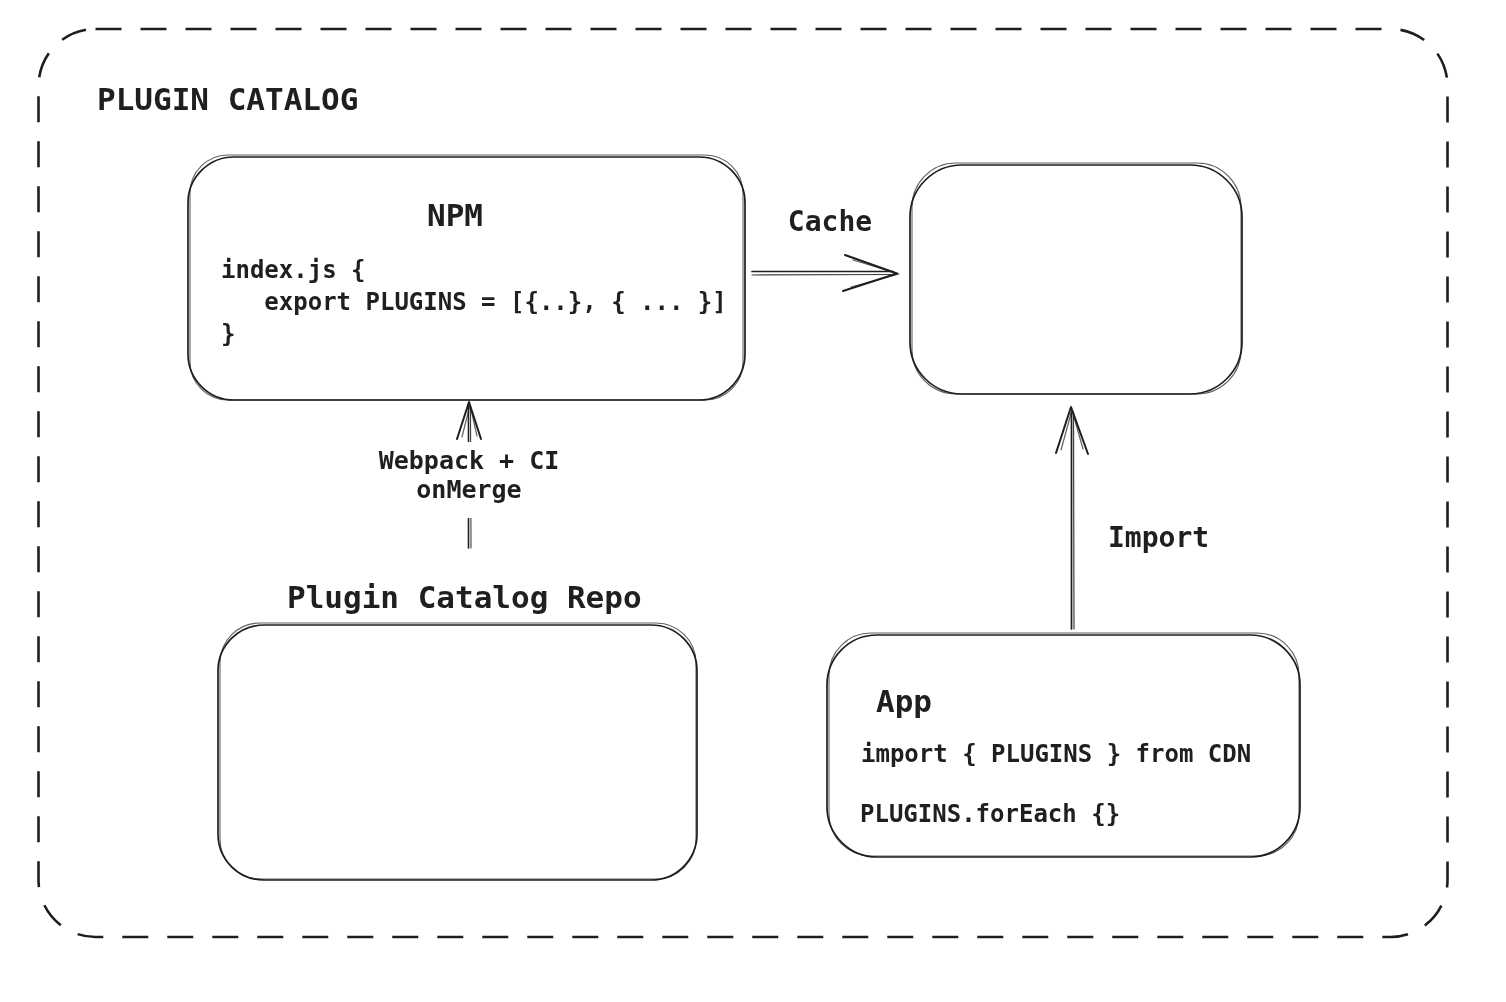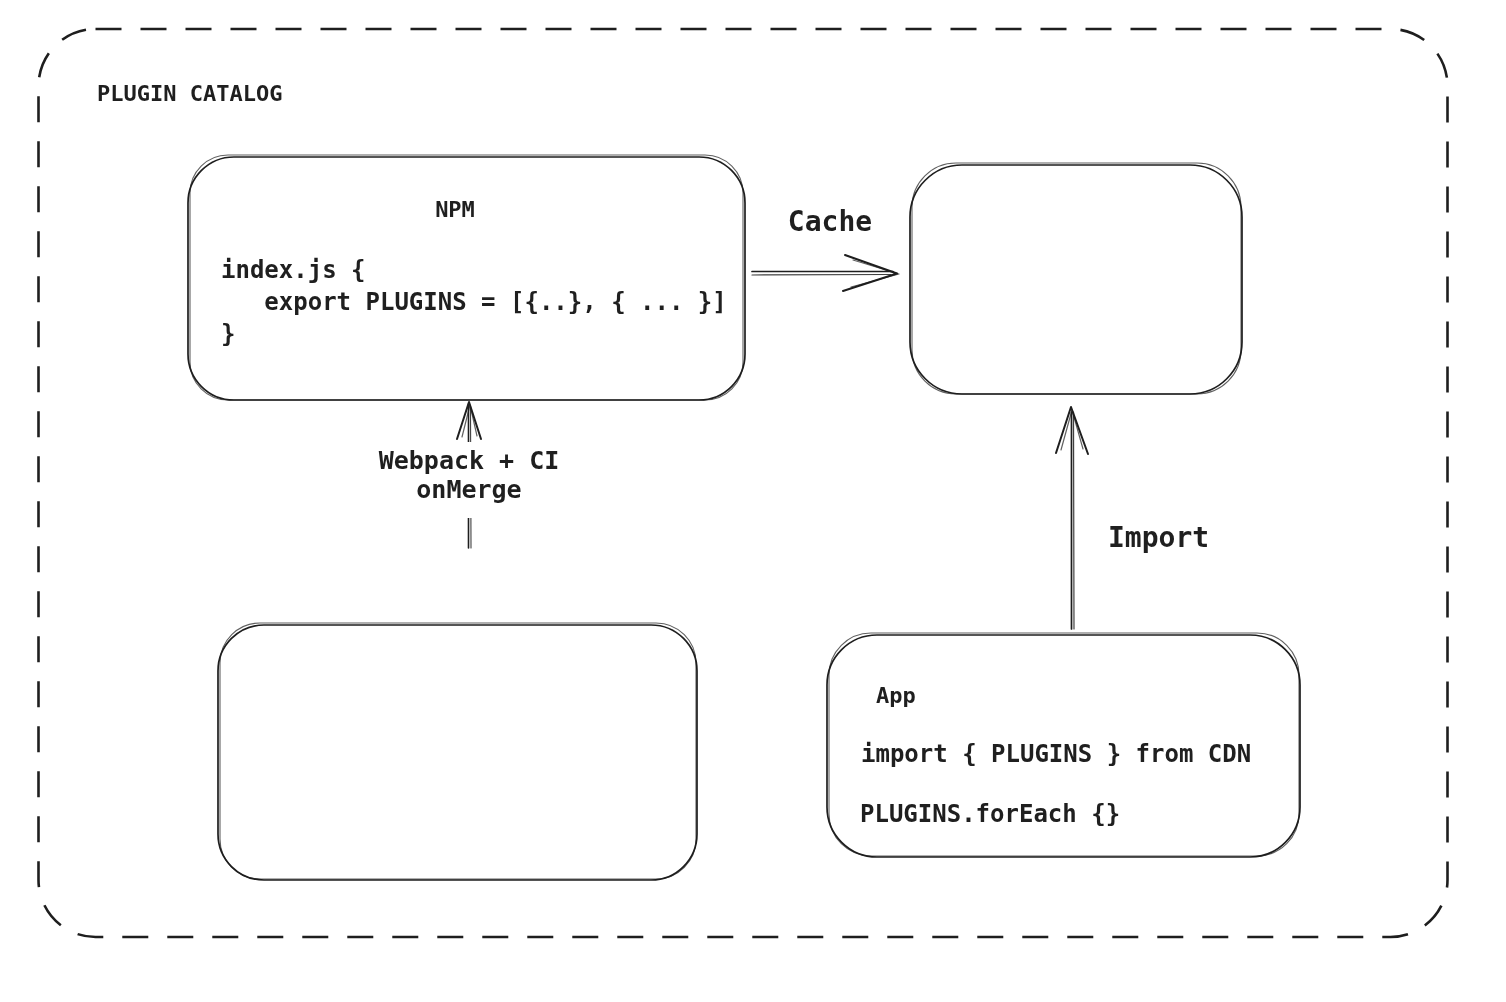--- a/index.html
+++ b/index.html
@@ -34,21 +34,21 @@
   .sk{
     stroke:var(--stroke);
     fill:none;
   }
   .label{
     position:absolute;
     white-space:pre;
     line-height:1.28;
     letter-spacing:0;
   }
-  .fs25{ font-size:22px; }
+  .fs25{ font-size:31px; }
   .fs24{ font-size:24px; }
   .center{ text-align:center; }
   .code{
     font-size:24px;
     line-height:32px;
   }
   .files{
     font-size:24px;
     line-height:31px;
   }
@@ -116,20 +116,21 @@
   </svg>
 
   <div class="label fs25" style="left:97px; top:80px;">PLUGIN CATALOG</div>
 
   <div class="label fs25 center" style="left:188px; top:196px; width:534px;">NPM</div>
   <div class="label code" style="left:221px; top:254px;">index.js {
    export PLUGINS = [{..}, { ... }]
 }</div>
 
 
+  <div class="label fs25 center" style="left:287px; top:578px; width:306px;">Plugin Catalog Repo</div>
 
   <div class="label fs25" style="left:876px; top:682px;">App</div>
   <div class="label fs24" style="left:861px; top:739px;">import { PLUGINS } from CDN</div>
   <div class="label fs24" style="left:860px; top:799px;">PLUGINS.forEach {}</div>
 
   <div class="label edge-label center" style="left:780px; top:204px; width:100px;">Cache</div>
   <div class="label edge-label-mid center" style="left:359px; top:442px; width:208px;">Webpack + CI
 onMerge</div>
   <div class="label edge-label" style="left:1108px; top:520px;">Import</div>
 

